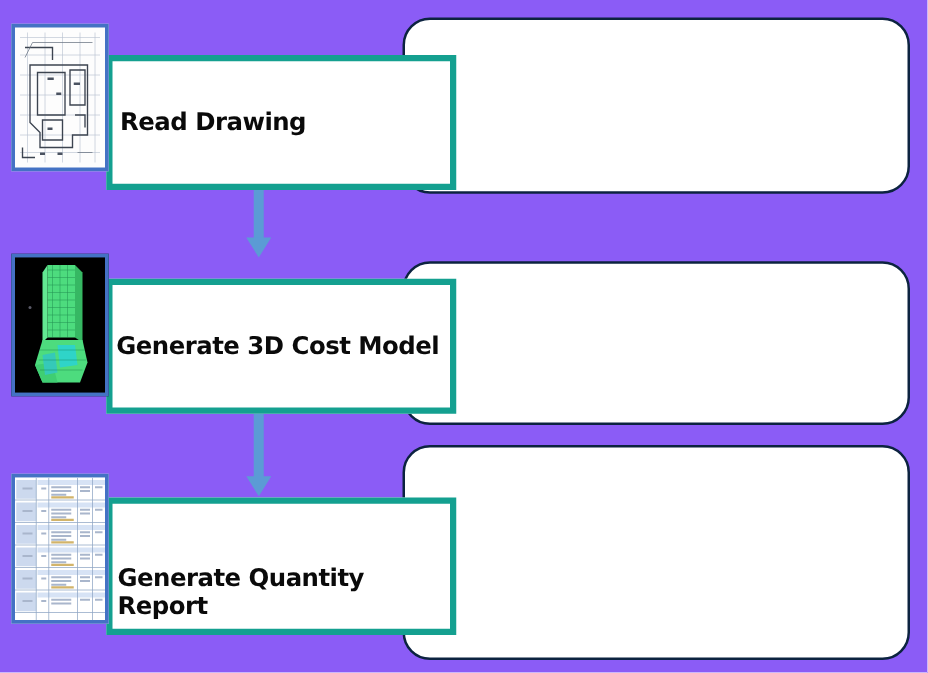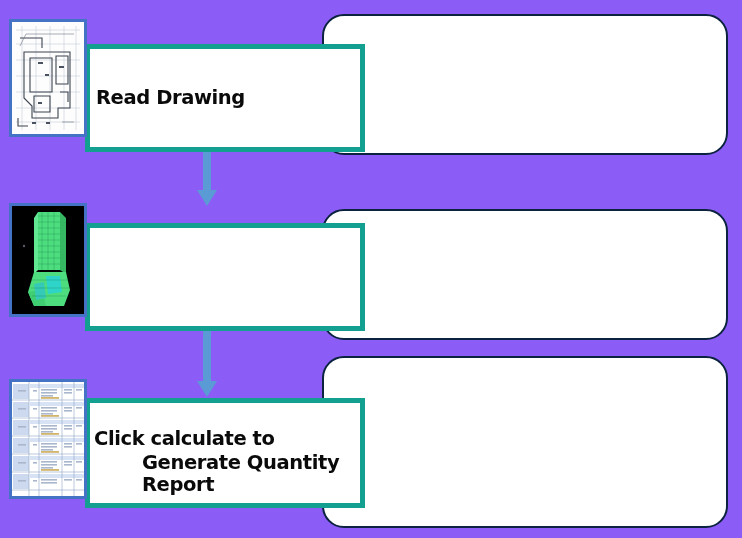--- a/index.html
+++ b/index.html
@@ -184,20 +184,21 @@
 
   <div class="arrow-wrap" style="left:195px; top:152px; width:24px; height:56px;">
     <svg width="24" height="56" viewBox="0 0 24 56">
       <rect x="8" y="0" width="8" height="40" fill="#5b9bd5"></rect>
       <polygon points="2,38 22,38 12,54" fill="#5b9bd5"></polygon>
     </svg>
   </div>
 
   <div class="step-box-fill" style="left:85px; top:223px; width:280px; height:108px;"></div>
   <div class="step-box" style="left:85px; top:223px; width:280px; height:108px;"></div>
+  <div class="step-label lbl-2" style="left:93px; top:266px; width:270px;">Generate 3D Cost Model</div>
 
   <div class="thumb thumb-3d" style="left:9px; top:203px; width:78px; height:114px;">
     <svg width="72" height="108" viewBox="0 0 72 108">
       <rect x="0" y="0" width="72" height="108" fill="#000000"></rect>
       <g>
         <path d="M26 6 L48 6 L48 64 L26 64 Z" fill="#4ddc7e"></path>
         <path d="M48 6 L54 12 L54 68 L48 64 Z" fill="#36b863"></path>
         <path d="M26 6 L22 12 L22 68 L26 64 Z" fill="#62e892"></path>
         <path d="M22 66 L54 66 L58 84 L52 100 L22 100 L16 86 Z" fill="#4ddc7e"></path>
         <path d="M16 86 L22 100 L34 100 L30 84 Z" fill="#3fce72"></path>
@@ -227,22 +228,21 @@
 
   <div class="arrow-wrap" style="left:195px; top:331px; width:24px; height:68px;">
     <svg width="24" height="68" viewBox="0 0 24 68">
       <rect x="8" y="0" width="8" height="52" fill="#5b9bd5"></rect>
       <polygon points="2,50 22,50 12,66" fill="#5b9bd5"></polygon>
     </svg>
   </div>
 
   <div class="step-box-fill" style="left:85px; top:398px; width:280px; height:110px;"></div>
   <div class="step-box" style="left:85px; top:398px; width:280px; height:110px;"></div>
-  <div class="step-label lbl-3" style="left:94px; top:428px; width:268px;">Click calculate to</div>
-  <div class="step-label lbl-3" style="left:94px; top:452px; width:268px;margin-left:48px;">Generate Quantity Report</div>
+  <div class="step-label lbl-3" style="left:94px; top:452px; width:268px;">Generate Quantity Report</div>
 
   <div class="thumb thumb-sheet" style="left:9px; top:379px; width:78px; height:120px;">
     <svg width="72" height="114" viewBox="0 0 72 114">
       <rect x="0" y="0" width="72" height="114" fill="#ffffff"></rect>
       <g>
         <rect x="0" y="1" width="72" height="17" fill="#ffffff"></rect>
         <rect x="0" y="19" width="72" height="17" fill="#ffffff"></rect>
         <rect x="0" y="37" width="72" height="17" fill="#ffffff"></rect>
         <rect x="0" y="55" width="72" height="17" fill="#ffffff"></rect>
         <rect x="0" y="73" width="72" height="17" fill="#ffffff"></rect>

